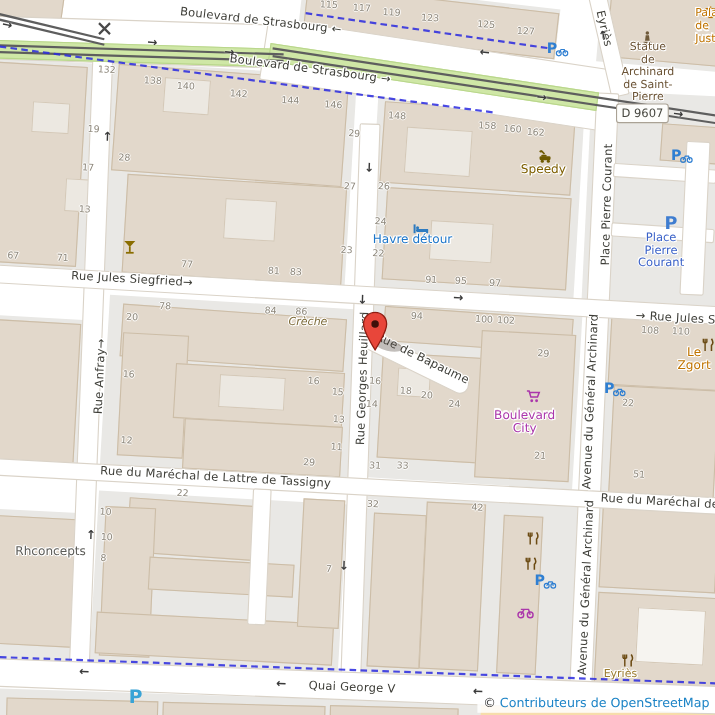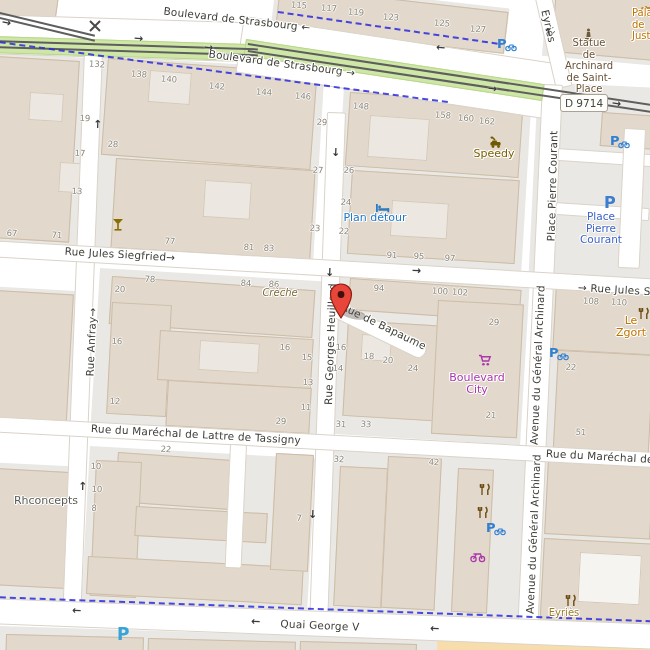--- a/index.html
+++ b/index.html
@@ -232,21 +232,21 @@
       <div class="poi" style="left: 494px; top: 154px; color: rgb(126, 95, 0); font-size: 11px; transform: translate(-50%, -50%);">
         <div>Speedy</div>
       </div>
       <div class="icon" style="left: 375px; top: 199px;"><svg width="15" height="11" viewBox="0 0 15 11">
           <rect x="1" y="1" width="1.8" height="8" fill="#2e7bc0"></rect>
           <circle cx="4.6" cy="4" r="1.4" fill="#2e7bc0"></circle>
           <rect x="3.2" y="5.2" width="11" height="2.6" rx="1" fill="#2e7bc0"></rect>
           <rect x="12.4" y="5.2" width="1.8" height="4" fill="#2e7bc0"></rect>
         </svg></div>
       <div class="poi" style="left: 375px; top: 218px; color: rgb(29, 118, 201); font-size: 11px; transform: translate(-50%, -50%);">
-        <div>Plan détour</div>
+        <div>Havre détour</div>
       </div>
       <div class="poi" style="left: 280px; top: 293px; color: rgb(124, 106, 56); font-size: 10px; transform: translate(-50%, -50%); font-style: italic;">
         <div>Crèche</div>
       </div>
       <div class="icon" style="left: 478px; top: 352px;"><svg width="14" height="13" viewBox="0 0 14 13">
           <path d="M1 1.5h2l1.6 5.5h6l1.6-4.2H3.6" fill="none" stroke="#ab37ab" stroke-width="1.4"></path>
           <circle cx="5.4" cy="10.3" r="1.3" fill="#ab37ab"></circle>
           <circle cx="9.8" cy="10.3" r="1.3" fill="#ab37ab"></circle>
         </svg></div>
       <div class="poi" style="left: 477px; top: 383px; color: rgb(171, 55, 171); font-size: 11px; transform: translate(-50%, -50%);">
@@ -273,21 +273,21 @@
       <div class="icon" style="left: 583px; top: 28px;"><svg width="11" height="15" viewBox="0 0 11 15">
           <circle cx="5.5" cy="2" r="1.6" fill="#6f5a3a"></circle>
           <path d="M4 4h3l.6 5H3.4z" fill="#6f5a3a"></path>
           <rect x="2" y="10" width="7" height="1.6" fill="#6f5a3a"></rect>
           <rect x="2.8" y="12" width="5.4" height="2" fill="#6f5a3a"></rect>
         </svg></div>
       <div class="poi" style="left: 589px; top: 66px; color: rgb(107, 83, 53); font-size: 10px; transform: translate(-50%, -50%);">
         <div>Statue</div>
         <div>de Archinard</div>
         <div>de Saint-</div>
-        <div>Place</div>
+        <div>Pierre</div>
       </div>
       <div class="icon" style="left: 640px; top: 2px;"><svg width="12" height="12" viewBox="0 0 12 12">
           <path d="M6 1v9M1.5 3h9" stroke="#c07400" stroke-width="1.3"></path>
           <path d="M1.5 3l-1.2 3h2.4zM10.5 3l-1.2 3h2.4z" fill="#c07400"></path>
           <rect x="4" y="10" width="4" height="1.5" fill="#c07400"></rect>
         </svg></div>
       <div class="poi" style="left: 632px; top: 24px; color: rgb(192, 116, 0); font-size: 10px; transform: translate(0px, -50%); text-align: left;">
         <div>Palais de</div>
         <div>Justice</div>
       </div>
@@ -341,14 +341,15 @@
           <path d="M2 2l10 10M12 2L2 12" stroke="#4a4a4a" stroke-width="2"></path>
         </svg></div>
       <div class="pchar" style="left: 604px; top: 193px; font-size: 16px; color: rgb(63, 125, 208);">P</div>
       <div class="pchar" style="left: 117px; top: 624px; font-size: 17px; color: rgb(56, 163, 214);">P</div>
       <div style="position: absolute; left: 328px; top: 283px; z-index: 50;"><svg width="44" height="40" viewBox="0 0 44 40">
           <ellipse cx="25" cy="31" rx="13" ry="5" fill="rgba(80,70,60,0.35)" transform="rotate(14 25 31)"></ellipse>
           <path d="M13 1C7 1 2.5 5.6 2.5 11.5 2.5 19 13 35 13 35s10.5-16 10.5-23.5C23.5 5.6 19 1 13 1z" fill="#e8463a" stroke="#8f1d12" stroke-width="1.2"></path>
           <circle cx="13" cy="11.5" r="3.4" fill="#40100a"></circle>
         </svg></div>
     </div>
-  <div id="shield">D 9714</div>
+  <div id="shield">D 9607</div>
+  <div id="attr"><span class="sym">©</span> <a>Contributeurs de OpenStreetMap</a></div>
 </div>
 
 </body></html>

